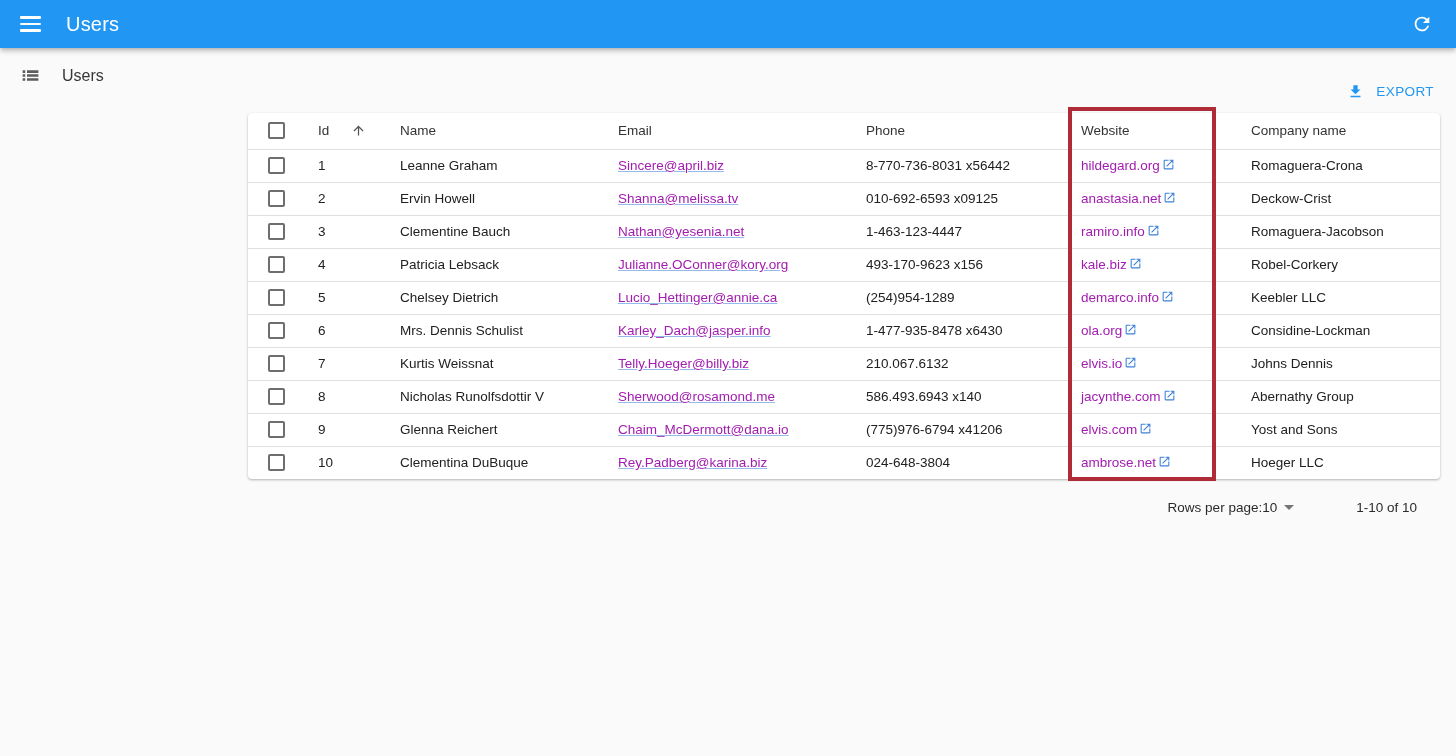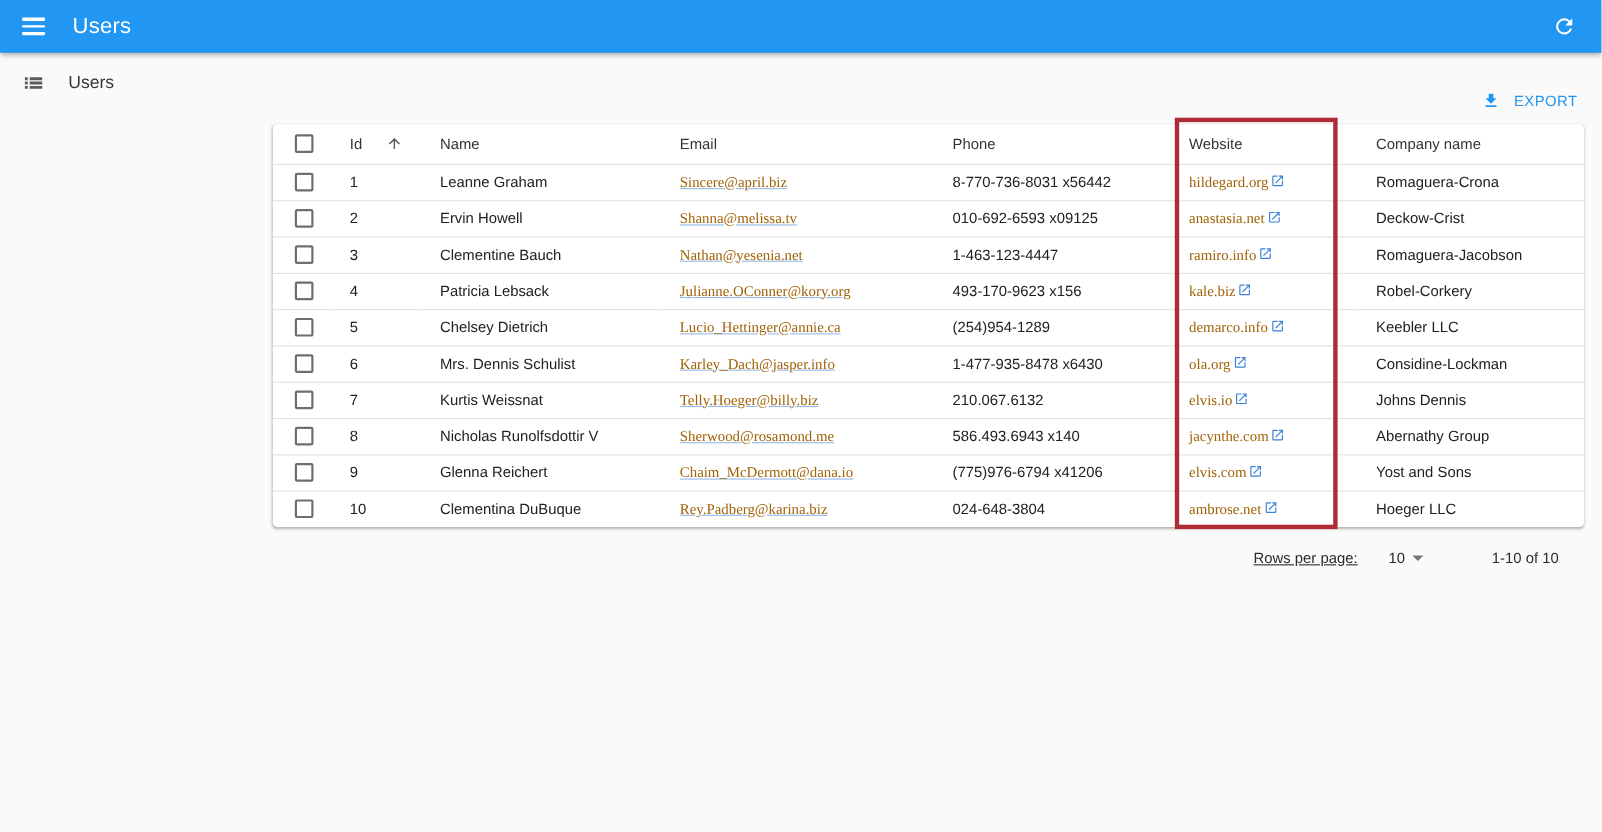--- a/index.html
+++ b/index.html
@@ -55,31 +55,31 @@
   tbody td { height: 33px; }
   tbody tr:last-child td { border-bottom: none; }
   .cell-check { padding-left: 20px; }
   .checkbox {
     display: inline-block; width: 17px; height: 17px;
     border: 2px solid #6e6e6e; border-radius: 2px; background: #fff;
     vertical-align: middle; cursor: pointer;
   }
   .th-sort { display: inline-flex; align-items: center; gap: 22px; cursor: pointer; }
   .sort-arrow { color: #555; }
-  a.link { color: #a16207; text-decoration: none; cursor: pointer; font-family: Liberation Serif, serif; }
+  a.link { color: #a21caf; text-decoration: none; cursor: pointer; }
   a.link.underline { text-decoration: underline; text-decoration-color: rgba(60,130,215,.55); }
   .website-cell-inner { display: inline-flex; align-items: flex-start; gap: 2px; }
   .ext-icon { flex: none; display: inline-flex; }
 
   
   .pagination {
     position: absolute; top: 495px; right: 39px; height: 24px;
     display: flex; align-items: center; font-size: 13.5px; color: #2b2b2b;
   }
-  .rpp-label { margin-right: 28px; text-decoration: underline; }
+  .rpp-label { margin-right: 0; }
   .rpp-select { display: inline-flex; align-items: center; gap: 7px; cursor: pointer; }
   .caret { width: 0; height: 0; border-left: 5px solid transparent; border-right: 5px solid transparent; border-top: 5px solid #757575; }
   .range-label { margin-left: 62px; }
 
   
   .annotation-box {
     position: absolute; left: 1068px; top: 107px; width: 148px; height: 374px;
     border: 4px solid #b02b38; z-index: 30; pointer-events: none;
   }
 

